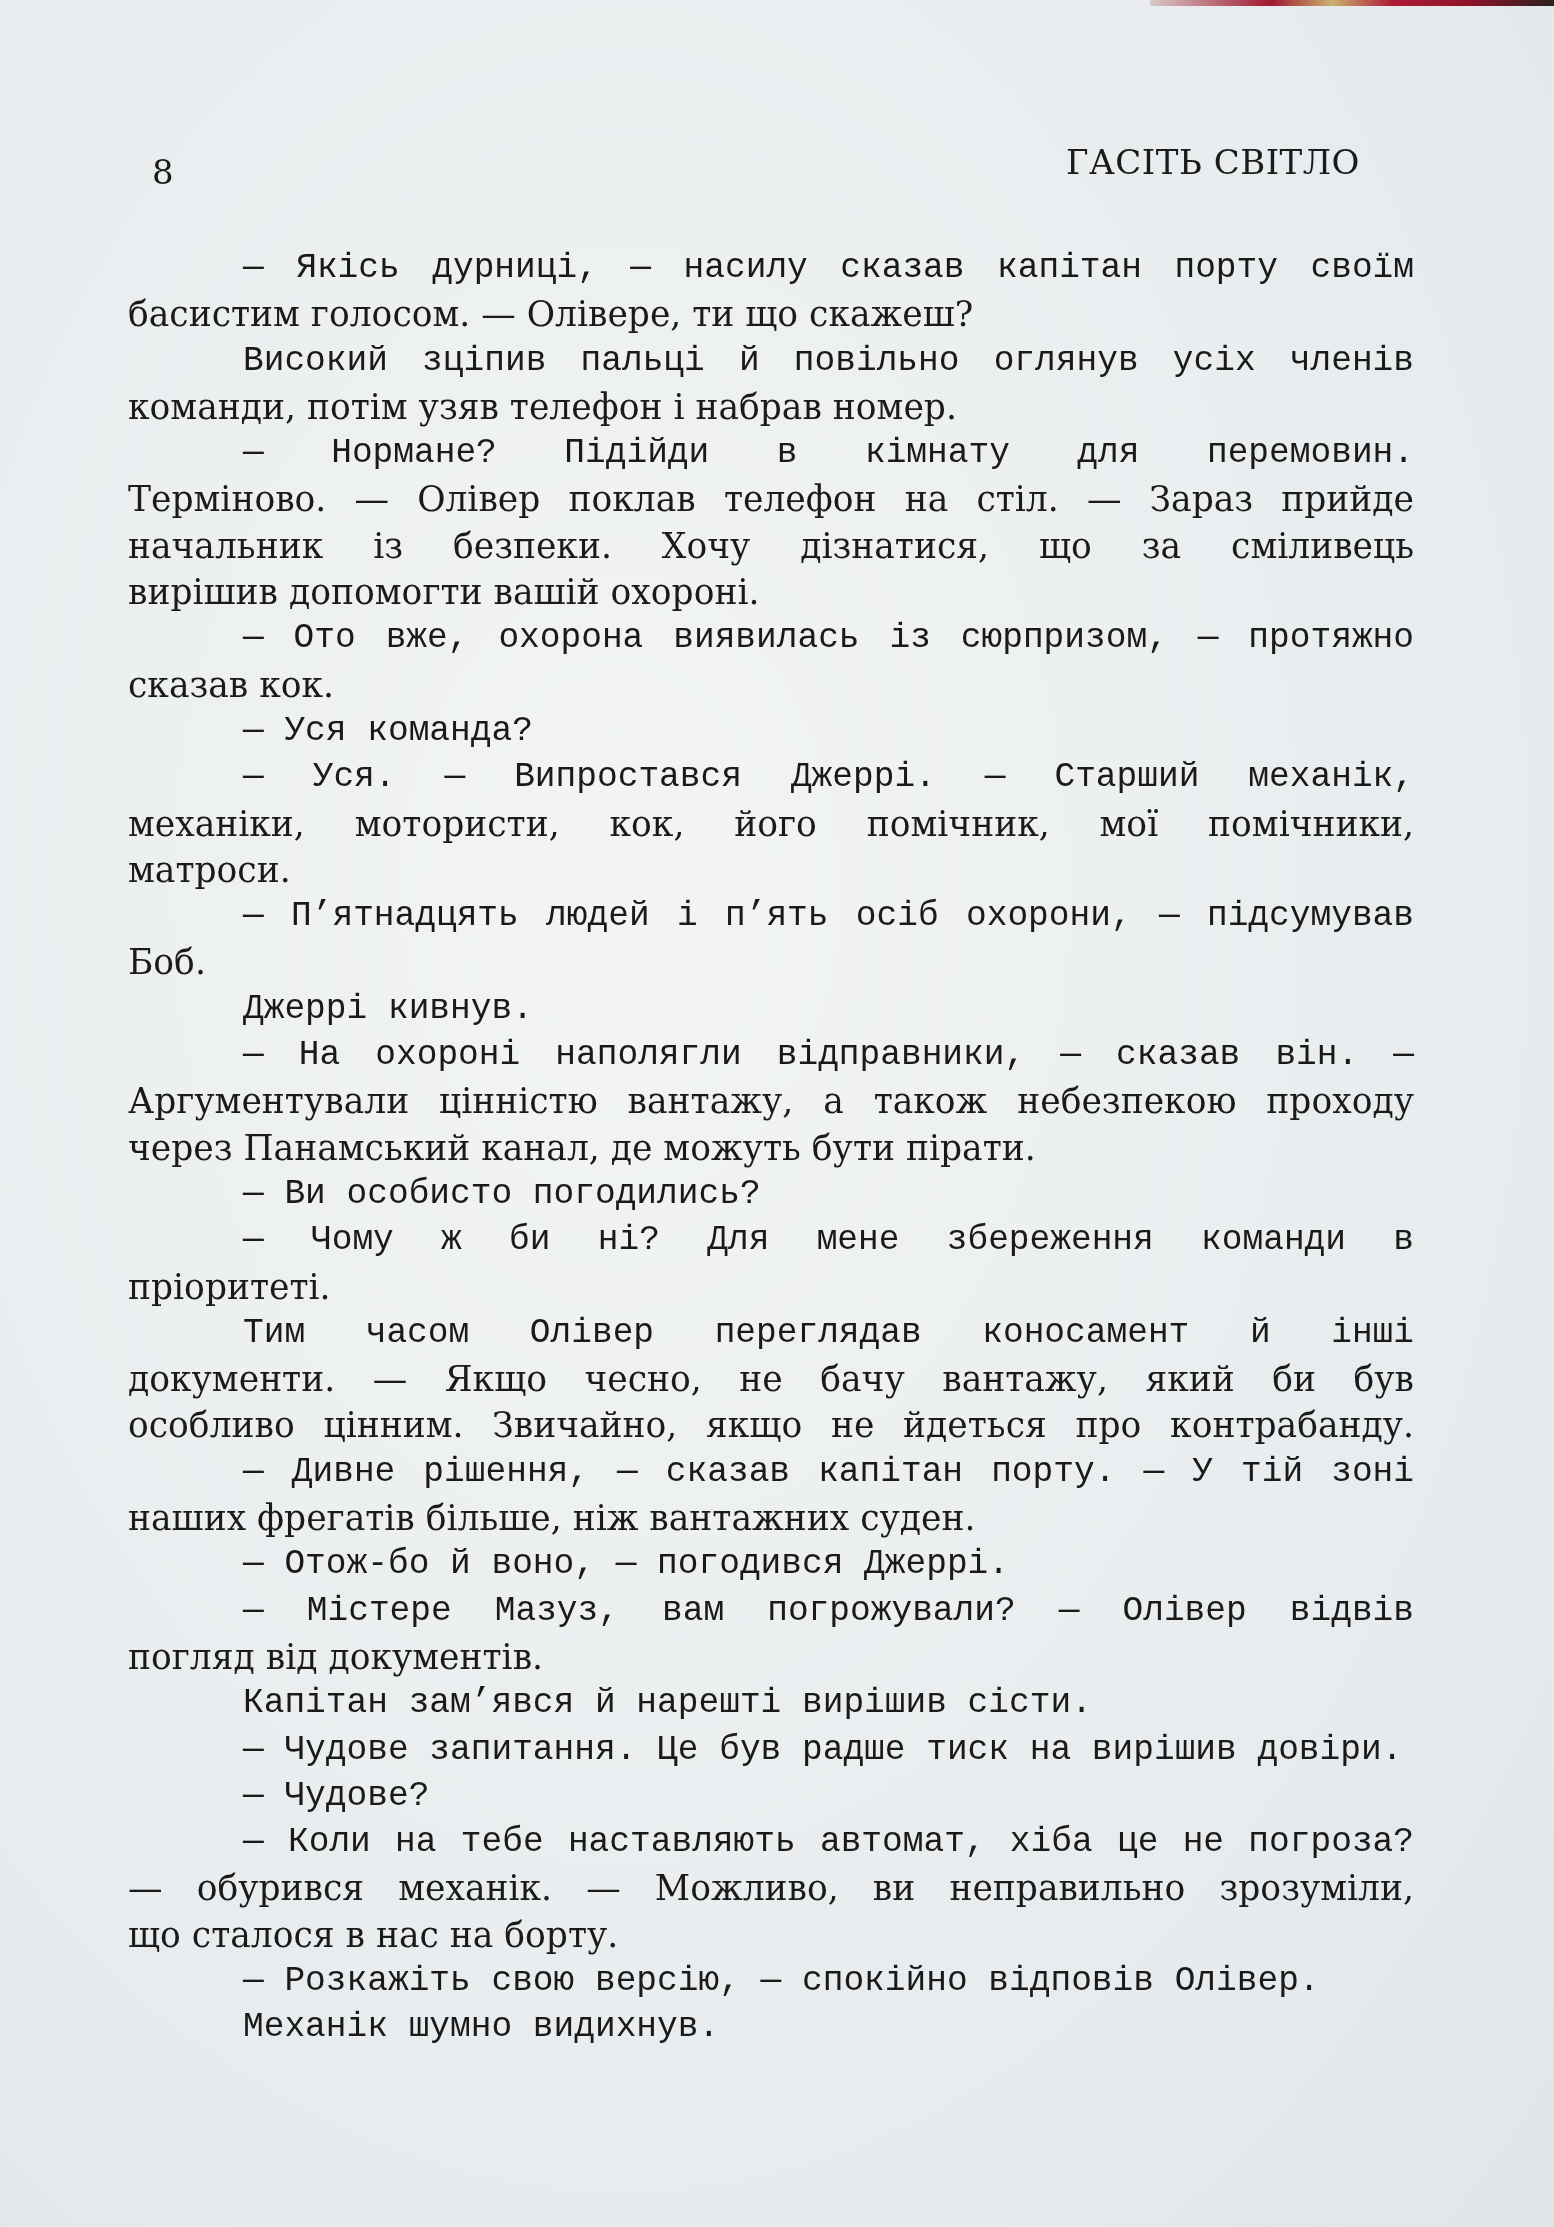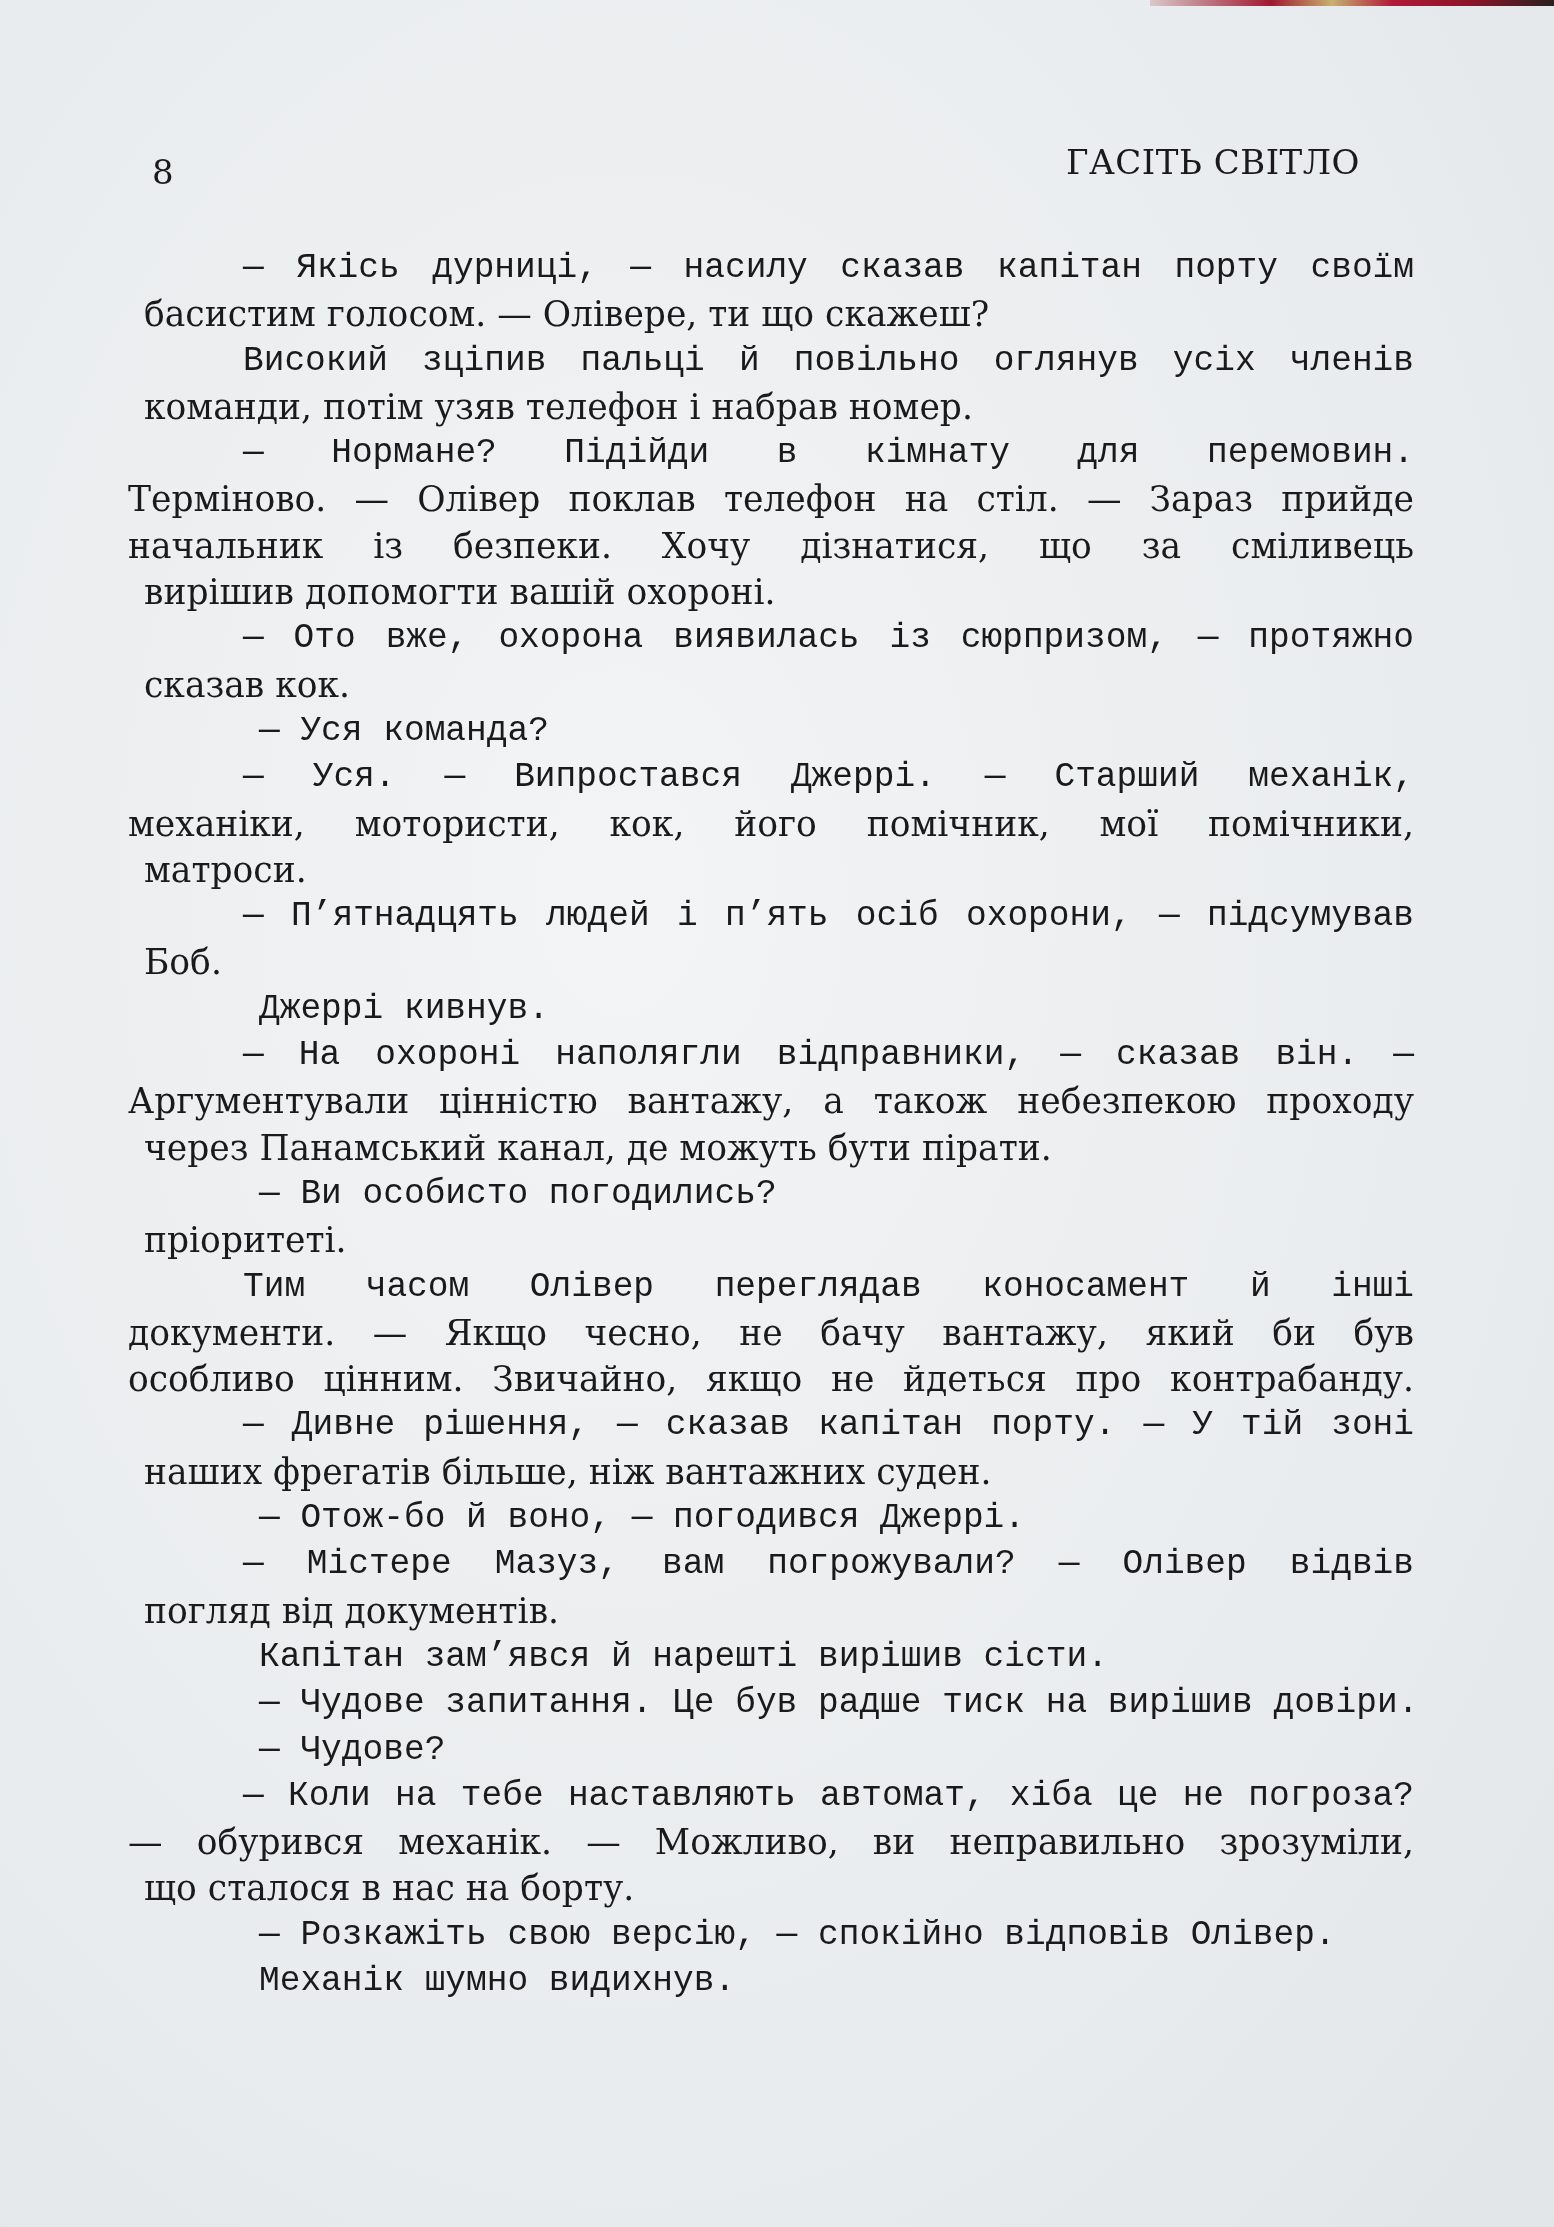--- a/index.html
+++ b/index.html
@@ -20,21 +20,21 @@
   }
   .header { position: absolute; top: 142px; left: 152px; width: 1208px; height: 50px; }
   .page-num { position: absolute; left: 0; top: 10px; font-size: 34px; }
   .running-title { position: absolute; right: 0; top: 0; font-size: 34px; font-weight: normal; letter-spacing: 0.5px; }
   .text { position: absolute; left: 128px; top: 245px; width: 1286px; }
   .line {
     font-size: 34.5px; line-height: 46.3px; height: 46.3px;
     white-space: nowrap; text-align: justify; text-align-last: justify;
   }
   .line.indent { padding-left: 115px; font-family: Liberation Mono, monospace; }
-  .line.last { text-align-last: left; margin-left: 16px; }
+  .line.last { text-align-last: left; }
 </style>
 </head>
 <body>
 
 <div class="page">
   <div class="topstrip"></div>
 
   <div class="header">
     <span class="page-num">8</span>
     <span class="running-title">ГАСІТЬ СВІТЛО</span>
@@ -55,20 +55,21 @@
       <div class="line indent">— Уся. — Випростався Джеррі. — Старший механік,</div>
       <div class="line">механіки, мотористи, кок, його помічник, мої помічники,</div>
       <div class="line last">матроси.</div>
       <div class="line indent">— П’ятнадцять людей і п’ять осіб охорони, — підсумував</div>
       <div class="line last">Боб.</div>
       <div class="line indent last">Джеррі кивнув.</div>
       <div class="line indent">— На охороні наполягли відправники, — сказав він. —</div>
       <div class="line">Аргументували цінністю вантажу, а також небезпекою проходу</div>
       <div class="line last">через Панамський канал, де можуть бути пірати.</div>
       <div class="line indent last">— Ви особисто погодились?</div>
+      <div class="line indent">— Чому ж би ні? Для мене збереження команди в</div>
       <div class="line last">пріоритеті.</div>
       <div class="line indent">Тим часом Олівер переглядав коносамент й інші</div>
       <div class="line">документи. — Якщо чесно, не бачу вантажу, який би був</div>
       <div class="line">особливо цінним. Звичайно, якщо не йдеться про контрабанду.</div>
       <div class="line indent">— Дивне рішення, — сказав капітан порту. — У тій зоні</div>
       <div class="line last">наших фрегатів більше, ніж вантажних суден.</div>
       <div class="line indent last">— Отож-бо й воно, — погодився Джеррі.</div>
       <div class="line indent">— Містере Мазуз, вам погрожували? — Олівер відвів</div>
       <div class="line last">погляд від документів.</div>
       <div class="line indent last">Капітан зам’явся й нарешті вирішив сісти.</div>

